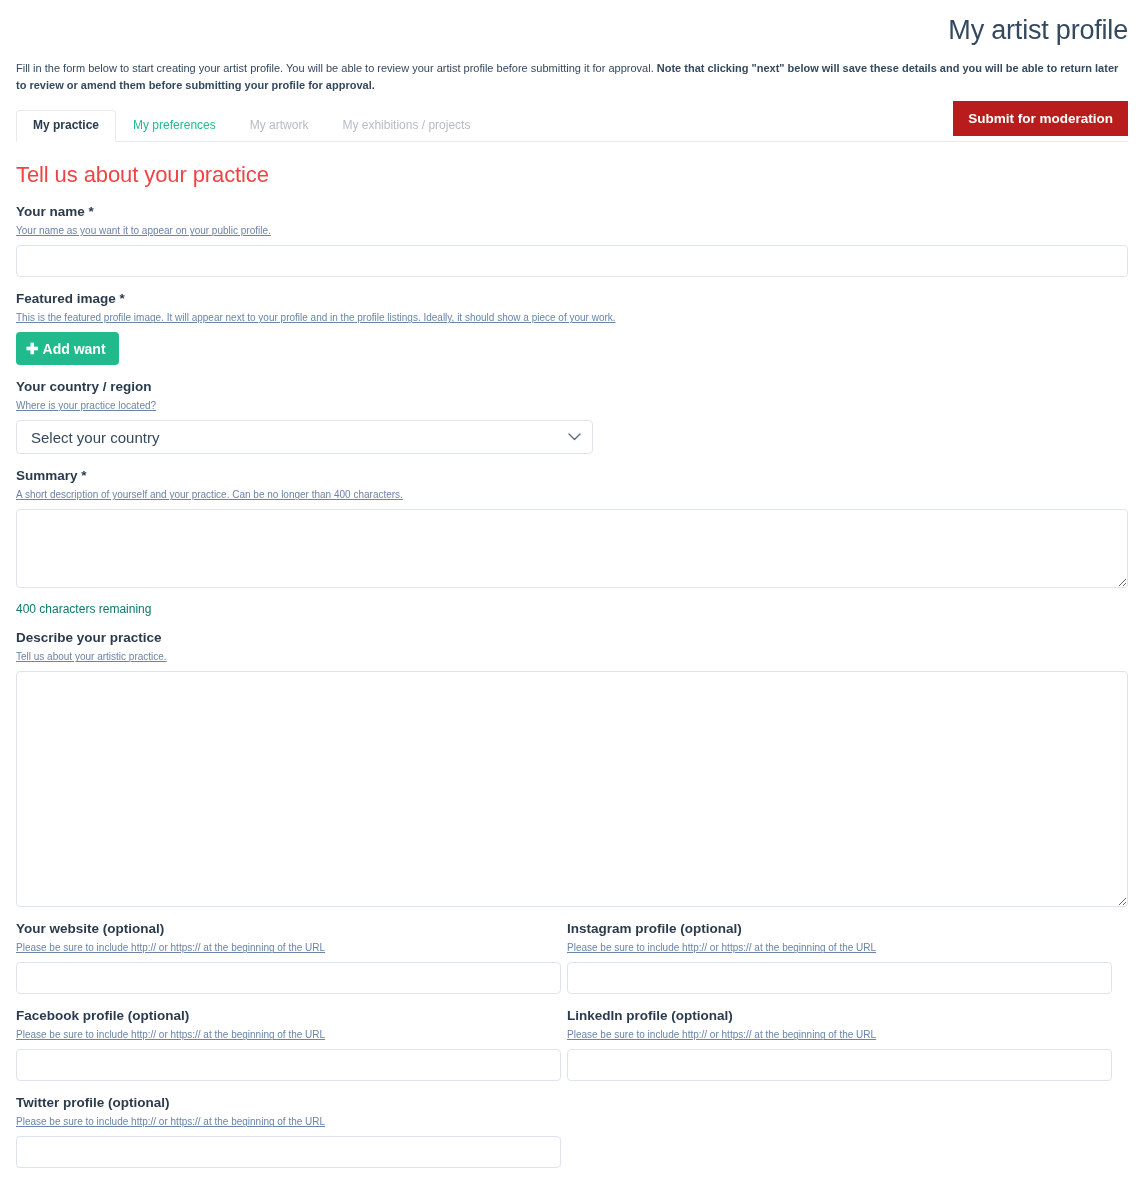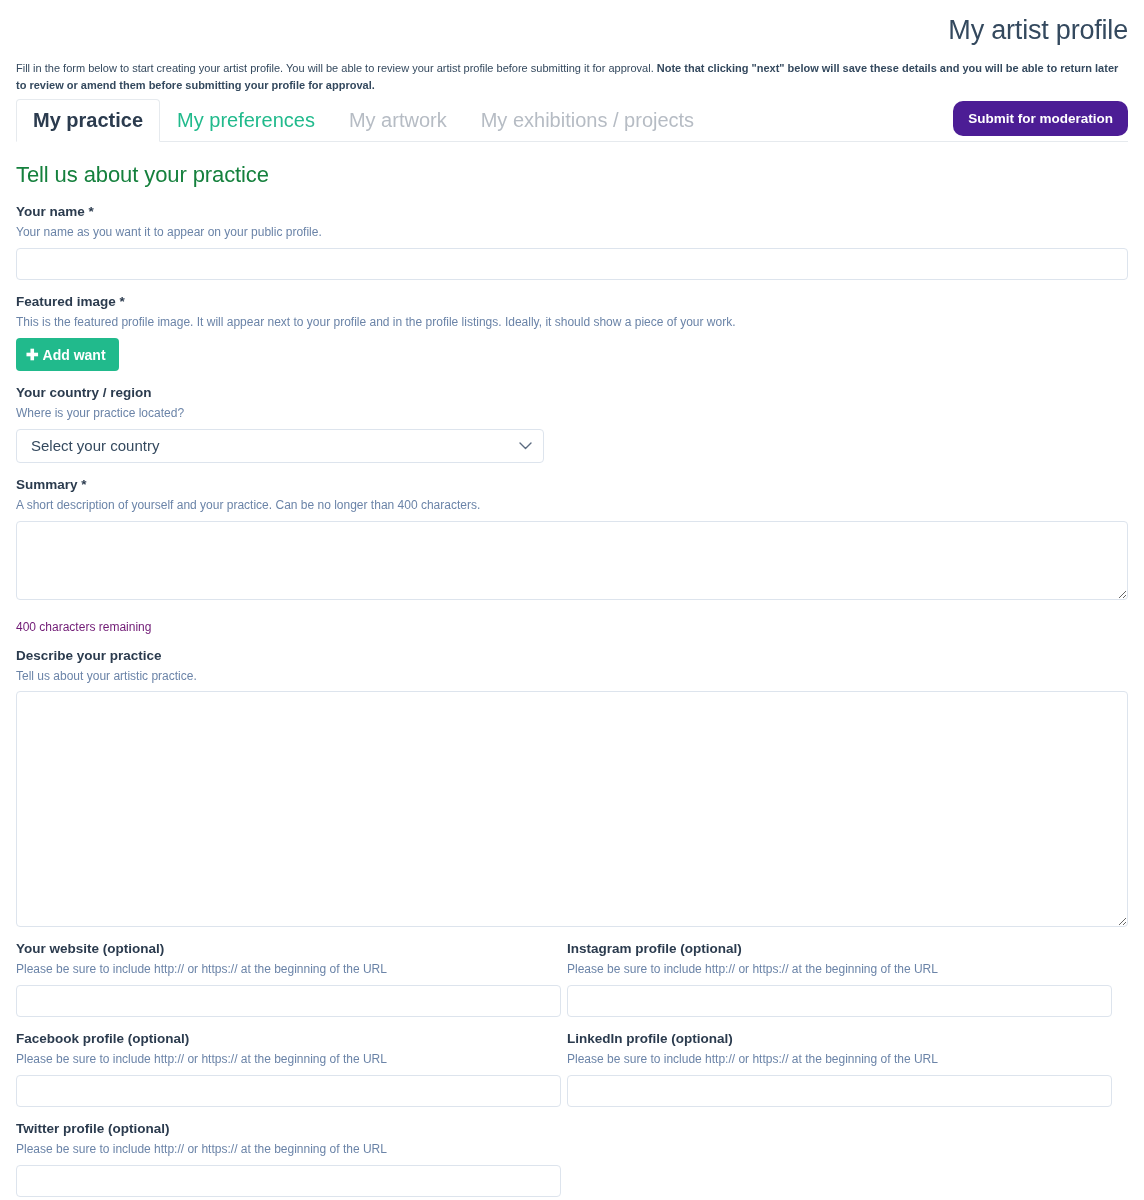--- a/index.html
+++ b/index.html
@@ -49,21 +49,21 @@
     position: relative;
     height: 34px;
     margin-bottom: 0;
   }
   .tabs {
     display: flex;
     align-items: flex-end;
     height: 34px;
   }
   .tab {
-    font-size: 20px;
+    font-size: 12px;
     padding: 7px 16px 8px 16px;
     line-height: 1.3;
     cursor: pointer;
     position: relative;
     top: 1px;
     border: 1px solid transparent;
     border-radius: 4px 4px 0 0;
     white-space: nowrap;
   }
   .tab.active {
@@ -73,54 +73,55 @@
     border-color: #e6eaee;
     border-bottom-color: #ffffff;
   }
   .tab.link { color: #21ba8c; }
   .tab.muted { color: #b6bcc4; }
 
   .submit-moderation {
     position: absolute;
     right: 0;
     bottom: 5px;
-    background: #4c1d95;
+    background: #b91c1c;
     color: #ffffff;
     font-size: 13.5px;
     font-weight: bold;
     border: none;
-    border-radius: 10px;
+    border-radius: 0;
     padding: 11px 15px;
     cursor: pointer;
     font-family: "Liberation Sans", sans-serif;
     line-height: 1;
   }
 
   
   .section-title {
     font-size: 22px;
     font-weight: 400;
-    color: #15803d;
+    color: #ef4444;
     margin: 20px 0 16px 0;
     letter-spacing: -0.1px;
   }
   .field { margin-bottom: 14px; }
   .field-label {
     display: block;
     font-size: 13.5px;
     font-weight: bold;
     color: #2b3b4e;
     margin-bottom: 5px;
   }
   .field-help {
     display: block;
-    font-size: 12px;
+    font-size: 10px;
     color: #6b84a8;
     margin-bottom: 7px;
     line-height: 1.4;
+    text-decoration: underline;
   }
   .text-input {
     display: block;
     width: 100%;
     height: 32px;
     border: 1px solid #dde4ed;
     border-radius: 4px;
     background: #ffffff;
     padding: 6px 10px;
     font-size: 14px;
@@ -139,22 +140,22 @@
     font-family: "Liberation Sans", sans-serif;
     color: #2f3e51;
     outline: none;
     resize: vertical;
   }
   textarea.summary-area { height: 79px; }
   textarea.describe-area { height: 236px; }
 
   .char-remaining {
     font-size: 12px;
-    color: #701a75;
-    margin-top: 20px;
+    color: #0f766e;
+    margin-top: 14px;
     display: block;
   }
 
   .btn-add-image {
     display: inline-flex;
     align-items: center;
     gap: 4px;
     background: #21ba8c;
     color: #ffffff;
     border: none;
@@ -168,21 +169,21 @@
   }
   .plus-glyph {
     font-size: 15px;
     font-weight: bold;
     line-height: 1;
     display: inline-block;
   }
 
   .select-wrap {
     position: relative;
-    width: 528px;
+    width: 577px;
   }
   select.country-select {
     appearance: none;
     -webkit-appearance: none;
     width: 100%;
     height: 34px;
     border: 1px solid #dde4ed;
     border-radius: 4px;
     background: #ffffff;
     padding: 6px 30px 6px 14px;

